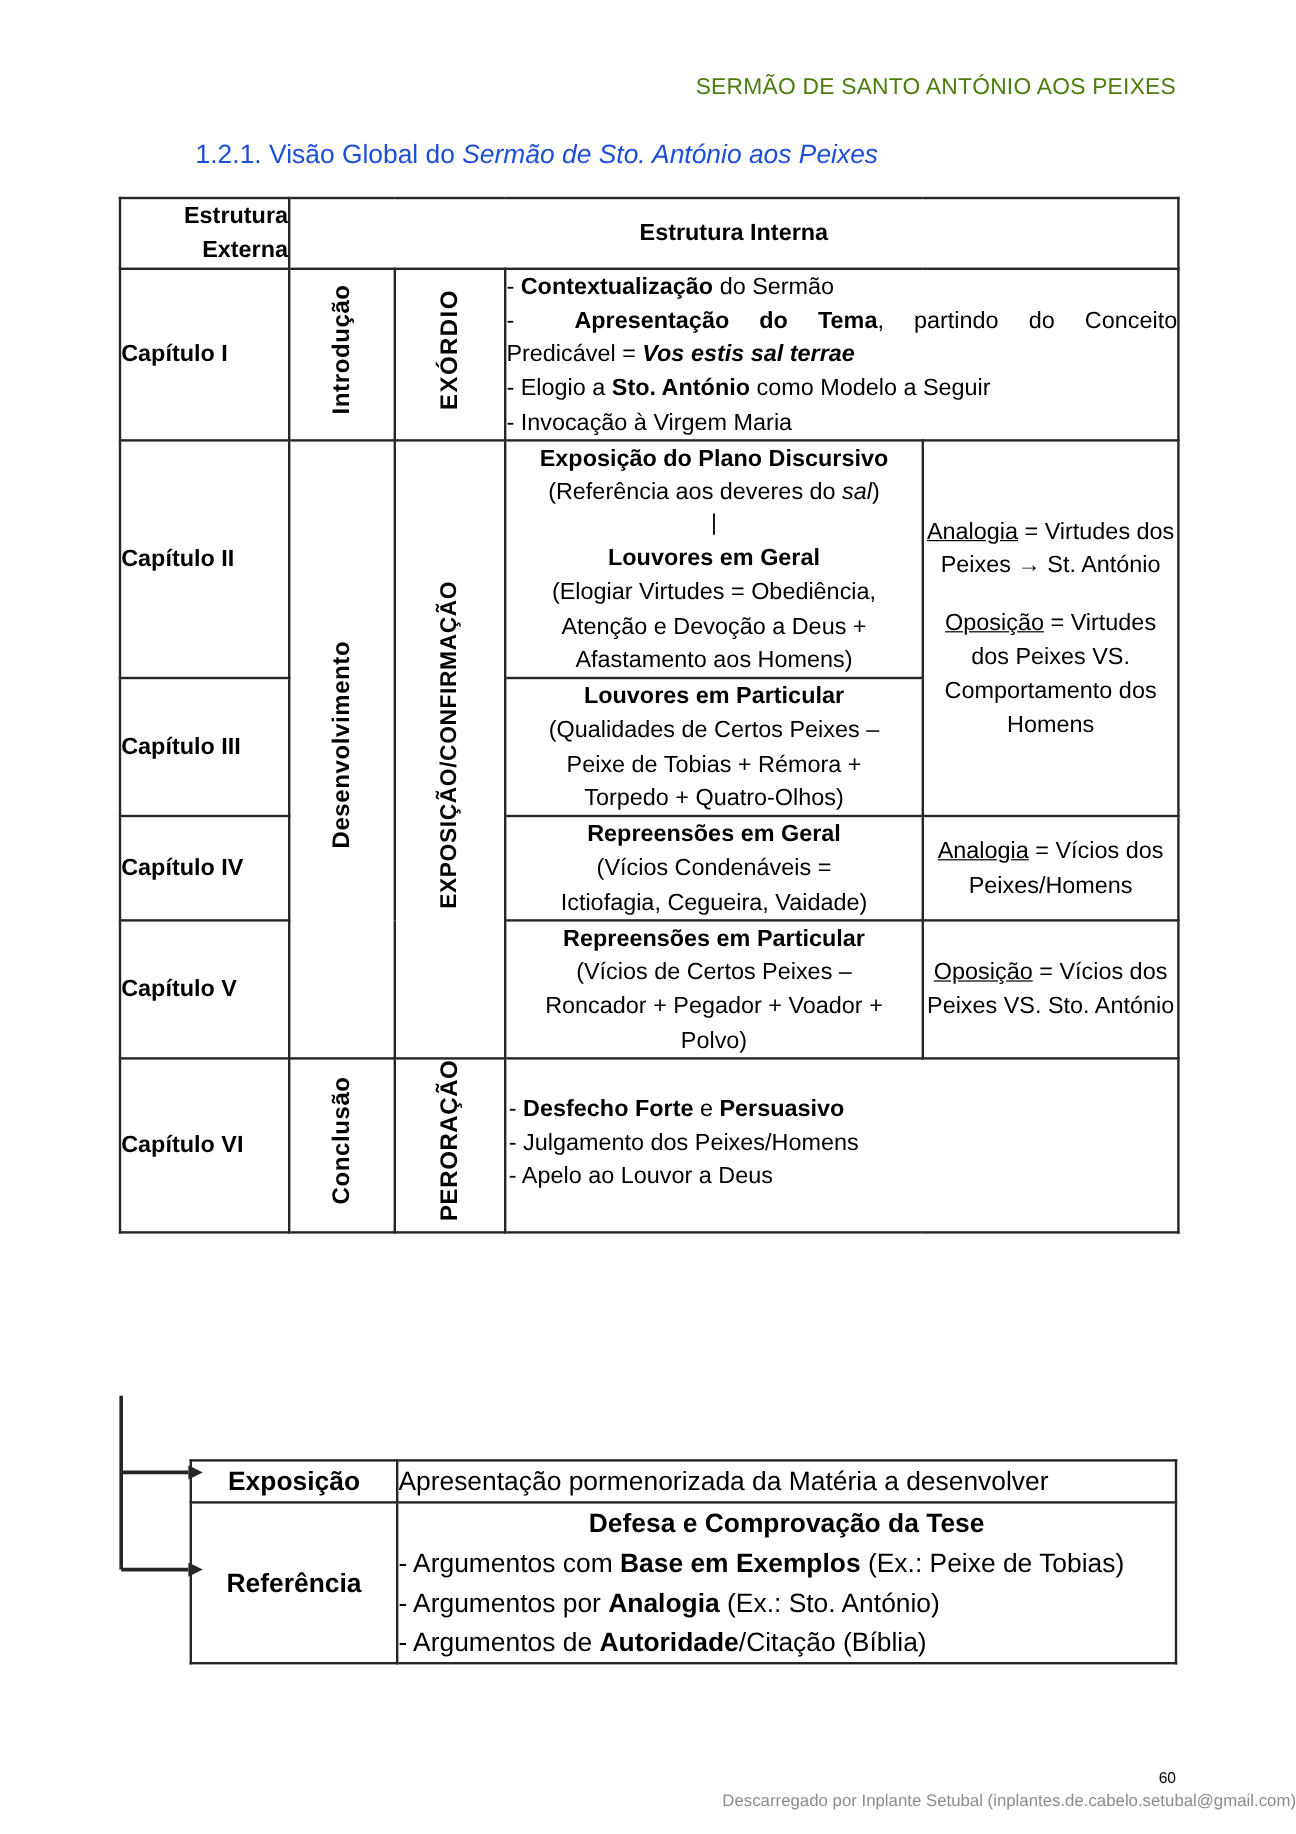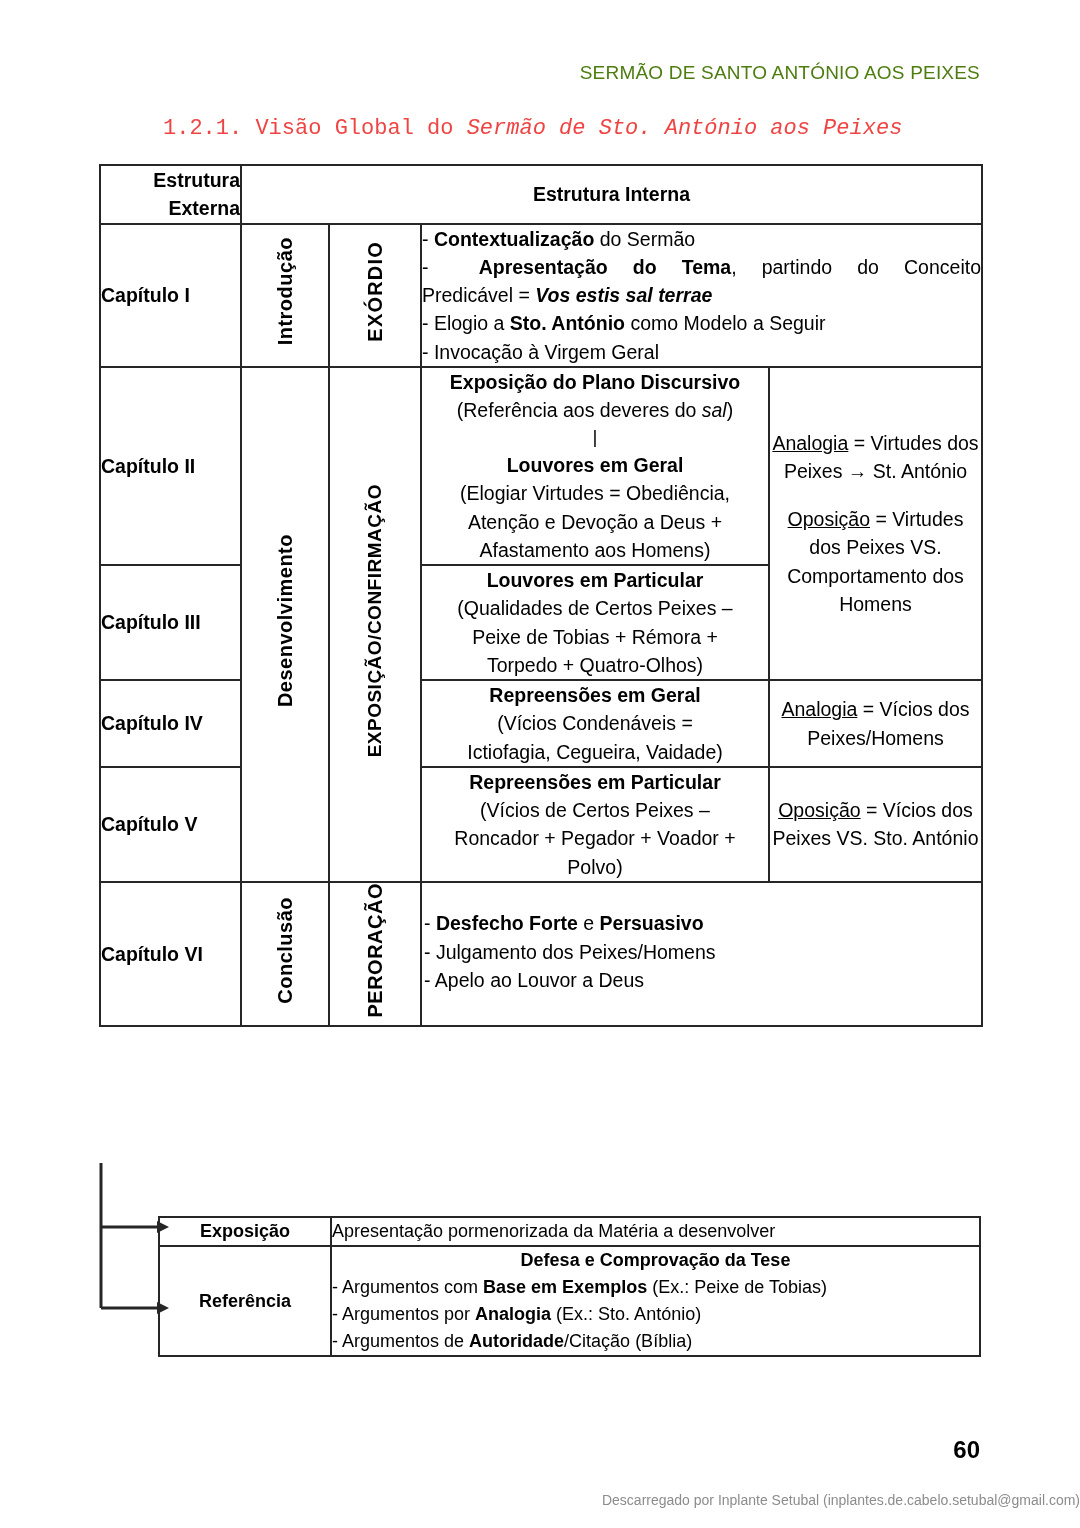--- a/index.html
+++ b/index.html
@@ -26,23 +26,22 @@
     color: #4d7c0f;
     white-space: nowrap;
   }
 
   
   .section-title {
     position: absolute;
     top: 116px;
     left: 163px;
     font-size: 22px;
-    color: #ef4444;
+    color: #1d4ed8;
     white-space: nowrap;
-    font-family: Liberation Mono, monospace;
   }
   .section-title .ital {
     font-style: italic;
   }
 
   
   .main-table {
     position: absolute;
     top: 164px;
     left: 99px;
@@ -135,36 +134,35 @@
     top: 1216px;
     left: 158px;
     width: 823px;
     border-collapse: collapse;
     table-layout: fixed;
   }
   .bottom-table td {
     border: 2px solid #262626;
     padding: 0;
     vertical-align: middle;
-    font-size: 18px;
+    font-size: 22px;
     line-height: 1.5;
   }
   .bt-label { width: 172px; text-align: center; font-weight: bold; font-size: 20px; padding: 7px 4px; }
   .bt-body  { padding: 7px 10px 9px 10px; }
   .bt-body .line { display: block; }
   .bt-body .title-line { text-align: center; font-weight: bold; }
   .bt-body b { font-weight: bold; }
 
   
   .page-number {
     position: absolute;
-    top: 1436px;
+    top: 1474px;
     right: 100px;
-    font-size: 24px;
-    font-weight: bold;
+    font-size: 13px;
   }
   .footer-note {
     position: absolute;
     top: 1492px;
     left: 0;
     width: 1080px;
     text-align: right;
     font-size: 14px;
     color: #8c8c8c;
   }
@@ -196,21 +194,21 @@
 
     <tr>
       <td class="cap-cell">Capítulo I</td>
       <td class="vert vert-intro" rowspan="1"><span class="vtxt">Introdução</span></td>
       <td class="vert vert-exordio"><span class="vtxt">EXÓRDIO</span></td>
       <td class="body-cell left" colspan="2">
         <span class="line">- <b>Contextualização</b><span> do Sermão</span></span>
         <span class="line just">-&nbsp; <b>Apresentação do Tema</b><span>, partindo do Conceito</span></span>
         <span class="line"><span>Predicável = </span><span class="bi">Vos estis sal terrae</span></span>
         <span class="line"><span>- Elogio a </span><b>Sto. António</b><span> como Modelo a Seguir</span></span>
-        <span class="line">- Invocação à Virgem Geral</span>
+        <span class="line">- Invocação à Virgem Maria</span>
       </td>
     </tr>
 
     <tr>
       <td class="cap-cell">Capítulo II</td>
       <td class="vert" rowspan="4"><span class="vtxt" style="font-size:20px">Desenvolvimento</span></td>
       <td class="vert" rowspan="4"><span class="vtxt" style="font-size:19px">EXPOSIÇÃO/CONFIRMAÇÃO</span></td>
       <td class="body-cell center">
         <span class="line"><b>Exposição do Plano Discursivo</b></span>
         <span class="line"><span>(Referência aos deveres do </span><i>sal</i><span>)</span></span>

